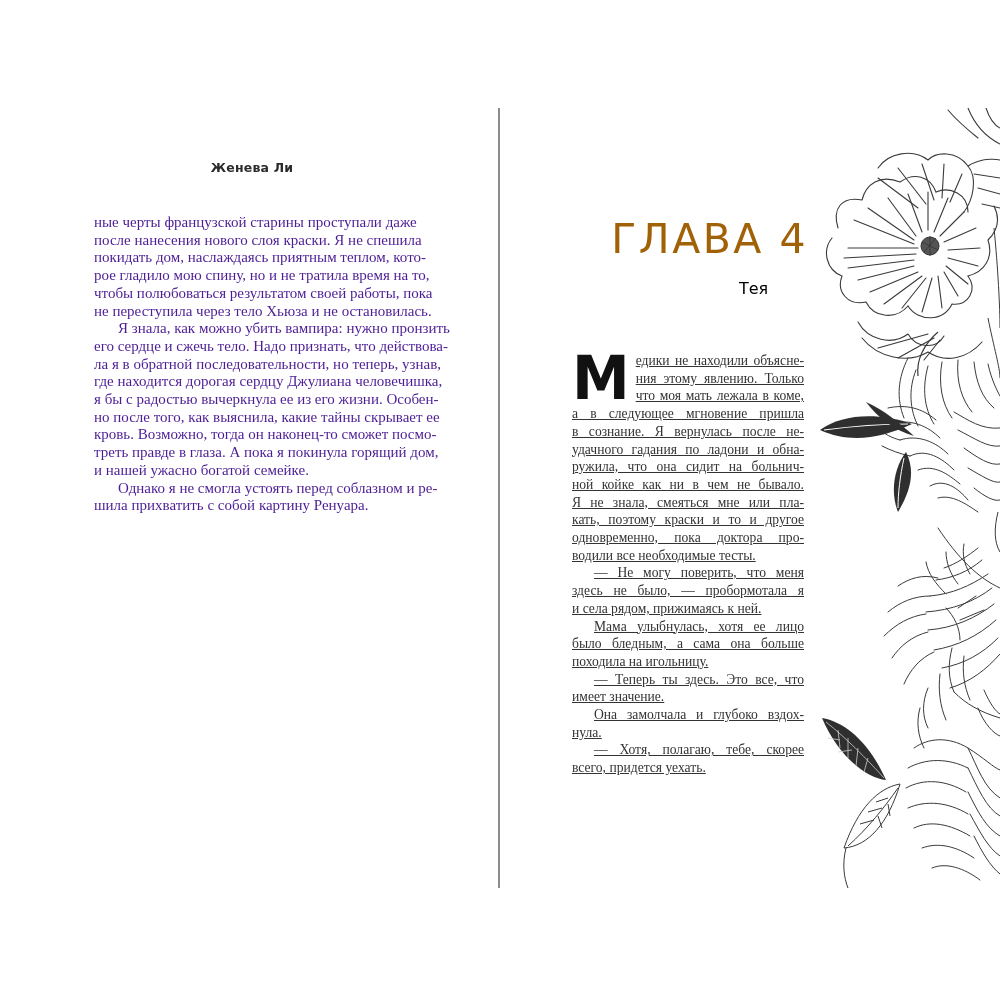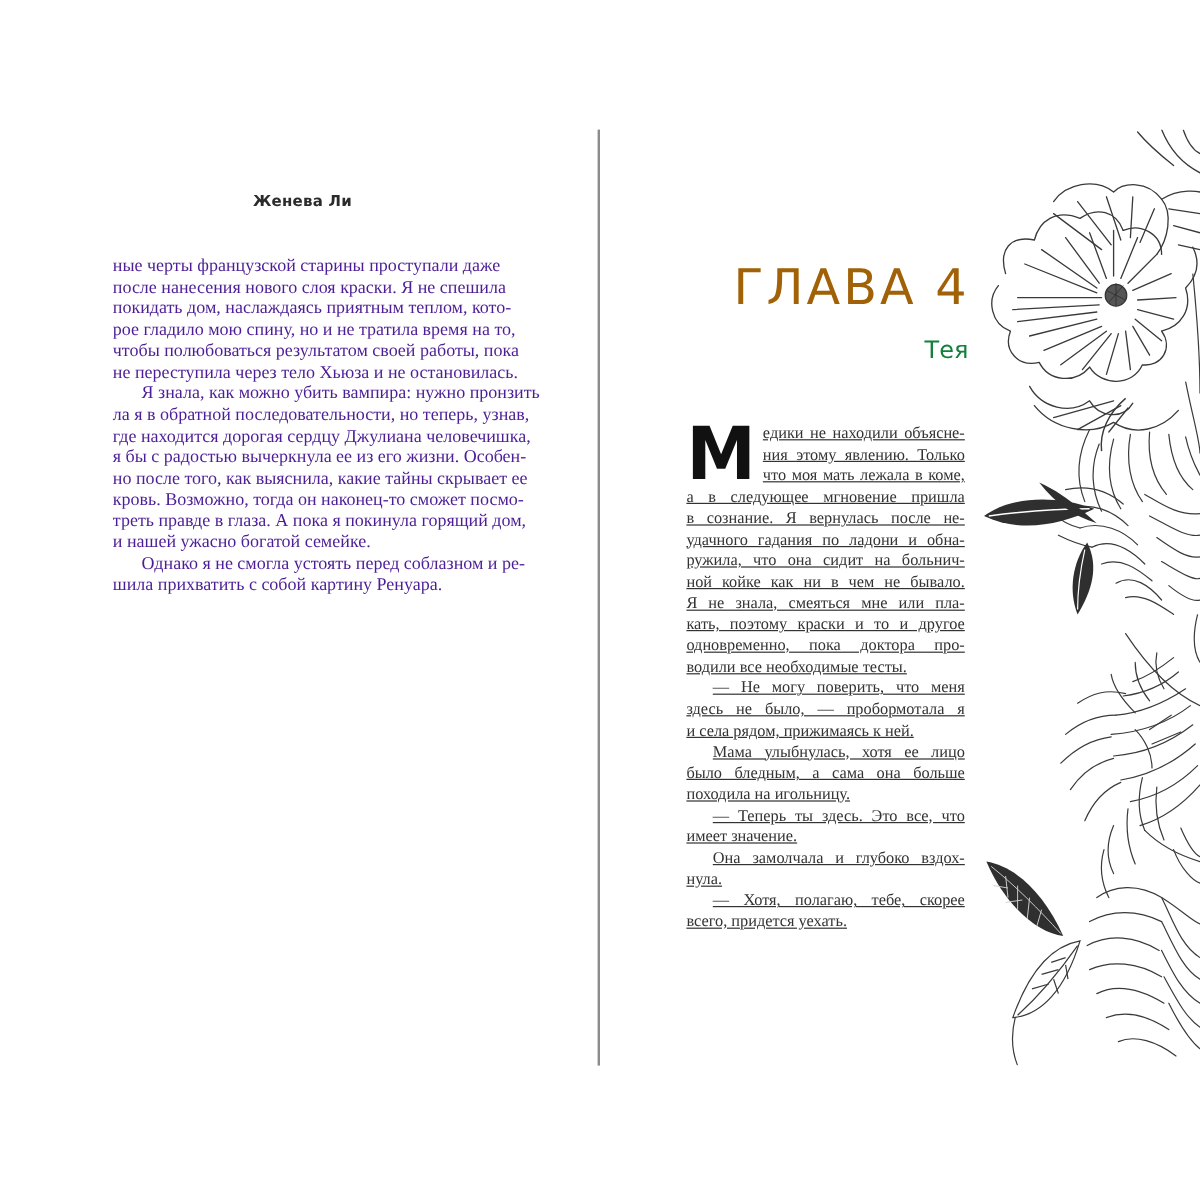--- a/index.html
+++ b/index.html
@@ -17,22 +17,22 @@
   .left-text { position:absolute; left:94px; top:214px; width:316px; }
   .para { margin:0; font-size:15px; line-height:17.7px; text-align:justify;
           text-align-last:left; hyphens:manual; color:#4c1d95; }
   .para .ln { display:block; text-align:justify; text-align-last:justify; white-space:nowrap; overflow:visible; }
   .para .ln.last { text-align-last:left; }
 
   
   .chapter-title { position:absolute; left:600px; top:214px; width:208px; text-align:right;
                    font-family:"DejaVu Sans","Liberation Sans",sans-serif; font-weight:500;
                    font-size:41px; letter-spacing:2.5px; color:#a16207; line-height:50px; }
-  .chapter-sub { position:absolute; left:700px; top:279px; width:107px; text-align:right;
-                 font-family:"DejaVu Sans","Liberation Sans",sans-serif; font-size:20px; color:#15803d; }
+  .chapter-sub { position:absolute; left:700px; top:279px; width:107px; text-align:center;
+                 font-family:"DejaVu Sans","Liberation Sans",sans-serif; font-size:16px; color:#000000; }
 
   .right-text { position:absolute; left:572px; top:352px; width:232px; }
   .dropcap { float:left; font-family:"DejaVu Sans","Liberation Sans",sans-serif; font-weight:bold;
              font-size:58px; line-height:46px; height:50px; margin:3px 6px 0 0; color:#111;
              transform:scaleY(1.05); }
   .rpara { margin:0; font-size:13.6px; line-height:17.7px; color:#333; }
   .rpara .ln { display:block; text-align:justify; text-align-last:justify; white-space:nowrap;text-decoration:underline; }
   .rpara .ln.last { text-align-last:left; }
 
   .illustration { position:absolute; left:818px; top:108px; width:182px; height:780px; overflow:hidden; }
@@ -49,20 +49,21 @@
       <p class="para">
         <span class="ln">ные черты французской старины проступали даже</span>
         <span class="ln">после нанесения нового слоя краски. Я не спешила</span>
         <span class="ln">покидать дом, наслаждаясь приятным теплом, кото-</span>
         <span class="ln">рое гладило мою спину, но и не тратила время на то,</span>
         <span class="ln">чтобы полюбоваться результатом своей работы, пока</span>
         <span class="ln last">не переступила через тело Хьюза и не остановилась.</span>
       </p>
       <p class="para">
         <span class="ln" style="padding-left:24px">Я знала, как можно убить вампира: нужно пронзить</span>
+        <span class="ln">его сердце и сжечь тело. Надо признать, что действова-</span>
         <span class="ln">ла я в обратной последовательности, но теперь, узнав,</span>
         <span class="ln">где находится дорогая сердцу Джулиана человечишка,</span>
         <span class="ln">я бы с радостью вычеркнула ее из его жизни. Особен-</span>
         <span class="ln">но после того, как выяснила, какие тайны скрывает ее</span>
         <span class="ln">кровь. Возможно, тогда он наконец-то сможет посмо-</span>
         <span class="ln">треть правде в глаза. А пока я покинула горящий дом,</span>
         <span class="ln last">и нашей ужасно богатой семейке.</span>
       </p>
       <p class="para">
         <span class="ln" style="padding-left:24px">Однако я не смогла устоять перед соблазном и ре-</span>

